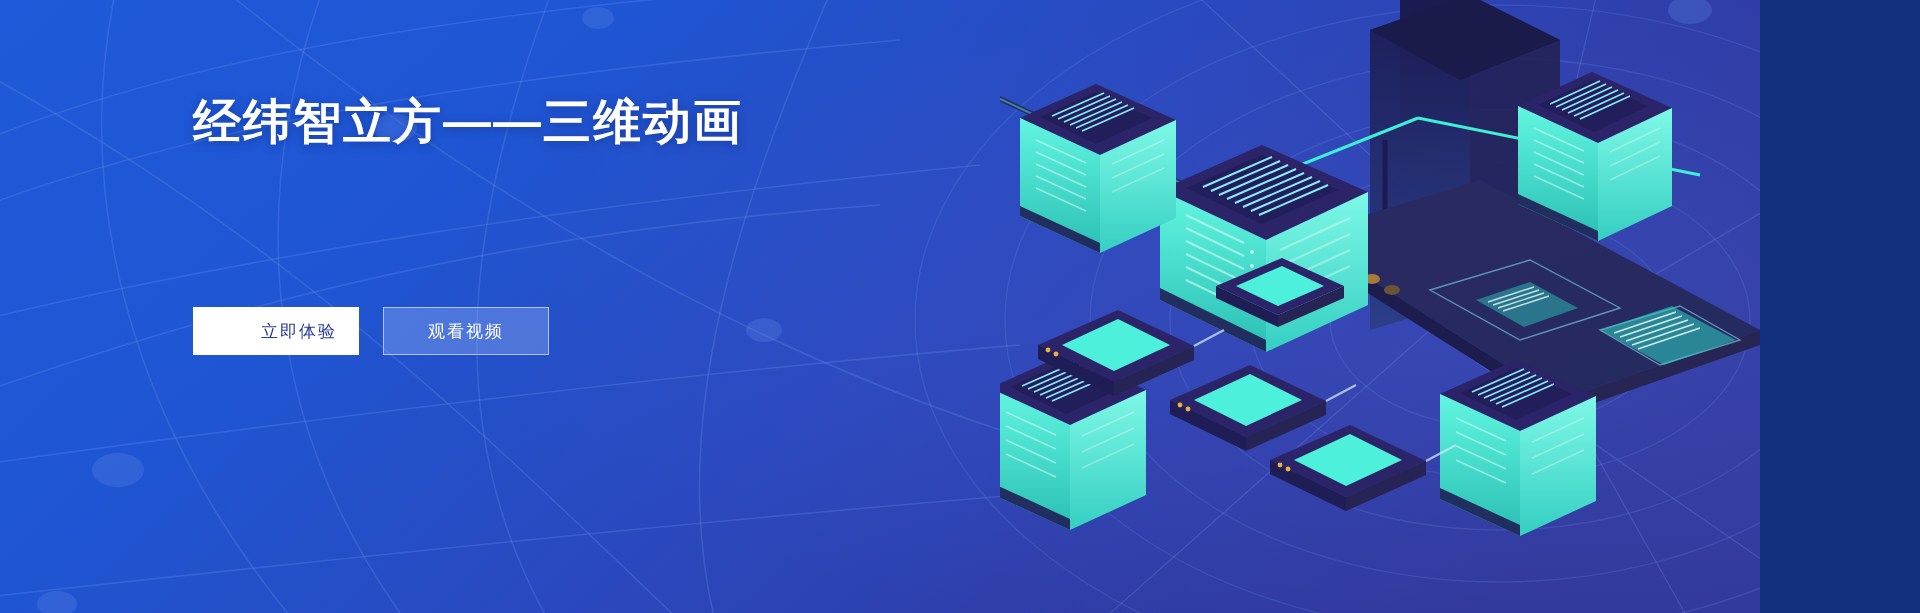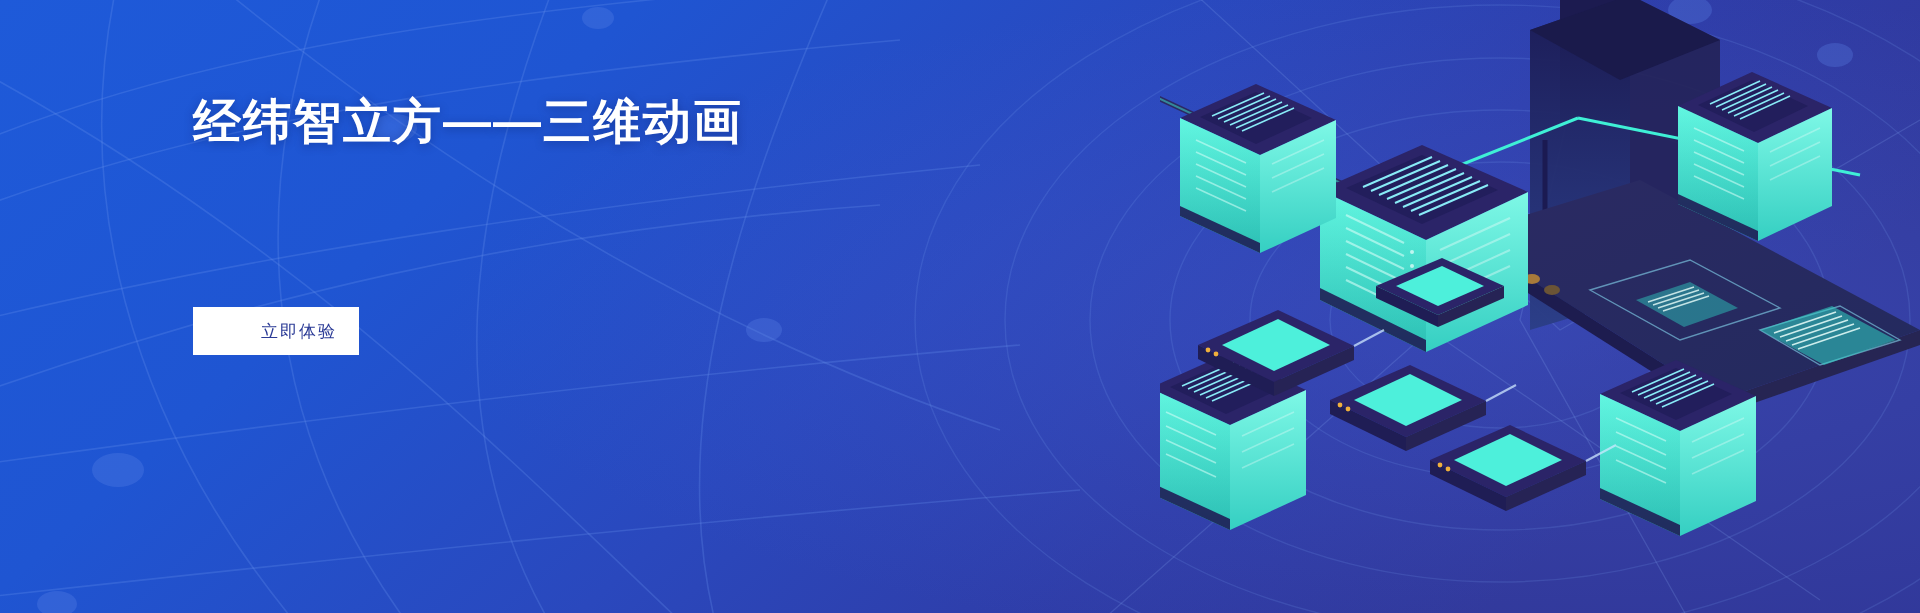--- a/index.html
+++ b/index.html
@@ -1,18 +1,18 @@
 <!DOCTYPE html>
 <html><head>
 <meta charset="utf-8">
 <style>
   html,body{margin:0;padding:0;background:#13307e;}
   *{box-sizing:border-box;}
   .banner{
-    position:relative;width:1920px;height:613px;overflow:hidden;
+    position:relative;width:1760px;height:613px;overflow:hidden;
     font-family:"Liberation Sans","DejaVu Sans",sans-serif;
     background:linear-gradient(105deg,#1e56d6 0%,#1f55d2 28%,#2a48bd 55%,#2f3da8 76%,#313a9c 100%);
   }
   .bg-svg{position:absolute;inset:0;width:1920px;height:613px;}
 
   
   .copy{position:absolute;left:193px;top:96px;width:820px;}
   .title{
     font-size:48px;font-weight:bold;color:#ffffff;letter-spacing:2px;
     line-height:1.1;margin:0;white-space:nowrap;
@@ -102,20 +102,21 @@
       <ellipse cx="598" cy="18" rx="16" ry="11"></ellipse>
     </g>
   </svg>
 
   <div class="copy">
     <h1 class="title">经纬智立方——三维动画</h1>
   </div>
 
   <div class="btn-row">
     <div class="btn btn-primary">立即体验</div>
+    <div class="btn btn-ghost">观看视频</div>
   </div>
 
   <div class="art">
     <svg width="760" height="613" viewBox="0 0 760 613">
       <defs>
         <linearGradient id="faceL" x1="0" y1="0" x2="0" y2="1">
           <stop offset="0%" stop-color="#58f5de"></stop>
             <stop offset="100%" stop-color="#2bbfb4"></stop>
         </linearGradient>
         <linearGradient id="faceR" x1="0" y1="0" x2="0" y2="1">

